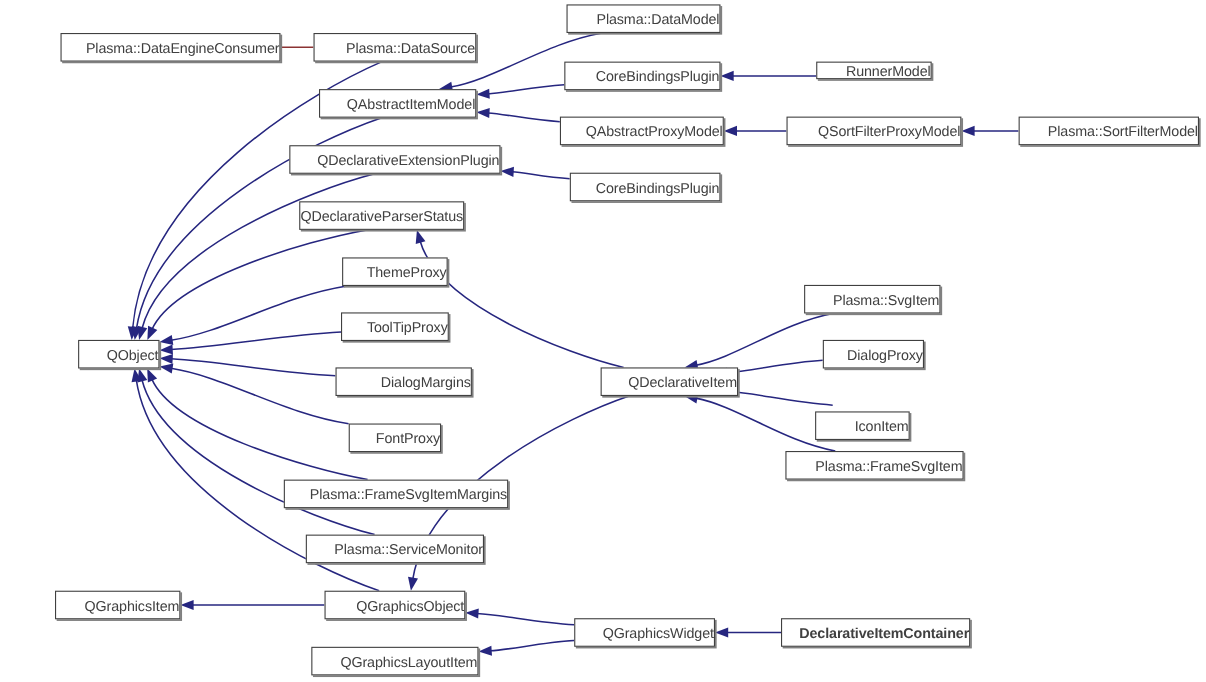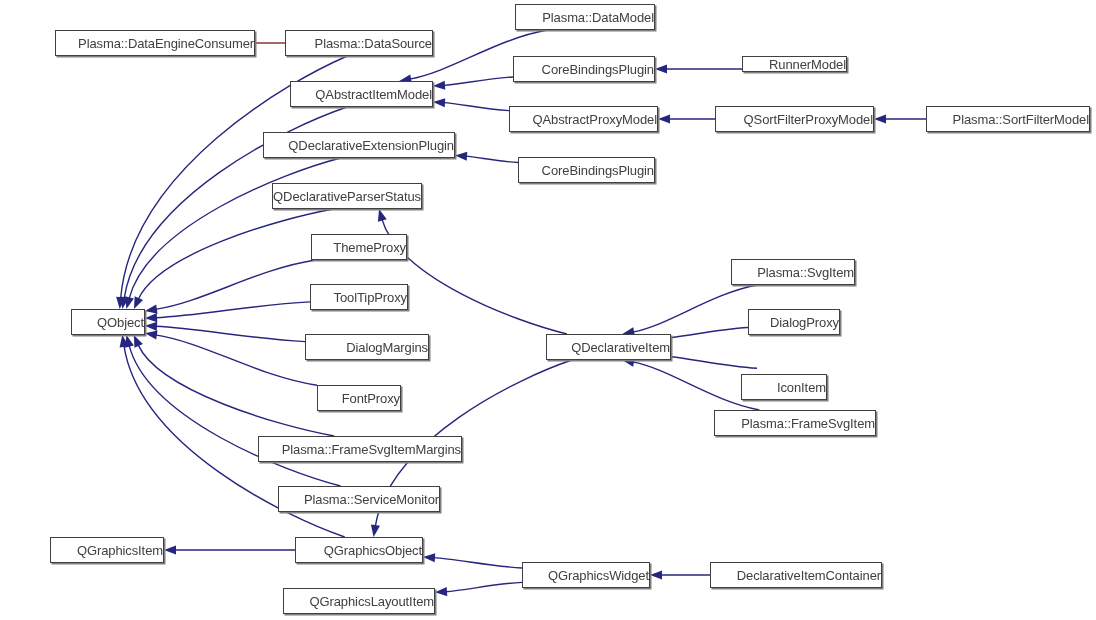--- a/index.html
+++ b/index.html
@@ -180,20 +180,20 @@
       </div>
       <div class="node" style="left: 50px; top: 537px; width: 114px; height: 26px;">
         <span>QGraphicsItem</span>
       </div>
       <div class="node" style="left: 295px; top: 537px; width: 128px; height: 26px;">
         <span>QGraphicsObject</span>
       </div>
       <div class="node" style="left: 522px; top: 562px; width: 128px; height: 26px;">
         <span>QGraphicsWidget</span>
       </div>
-      <div class="node" style="left: 710px; top: 562px; width: 172px; height: 26px;">
+      <div class="node" style="left: 710px; top: 562px; width: 172px; height: 26px; font-weight: bold;">
         <span>DeclarativeItemContainer</span>
       </div>
       <div class="node" style="left: 283px; top: 588px; width: 152px; height: 26px;">
         <span>QGraphicsLayoutItem</span>
       </div>
     </div>
 </div>
 
 </body></html>

